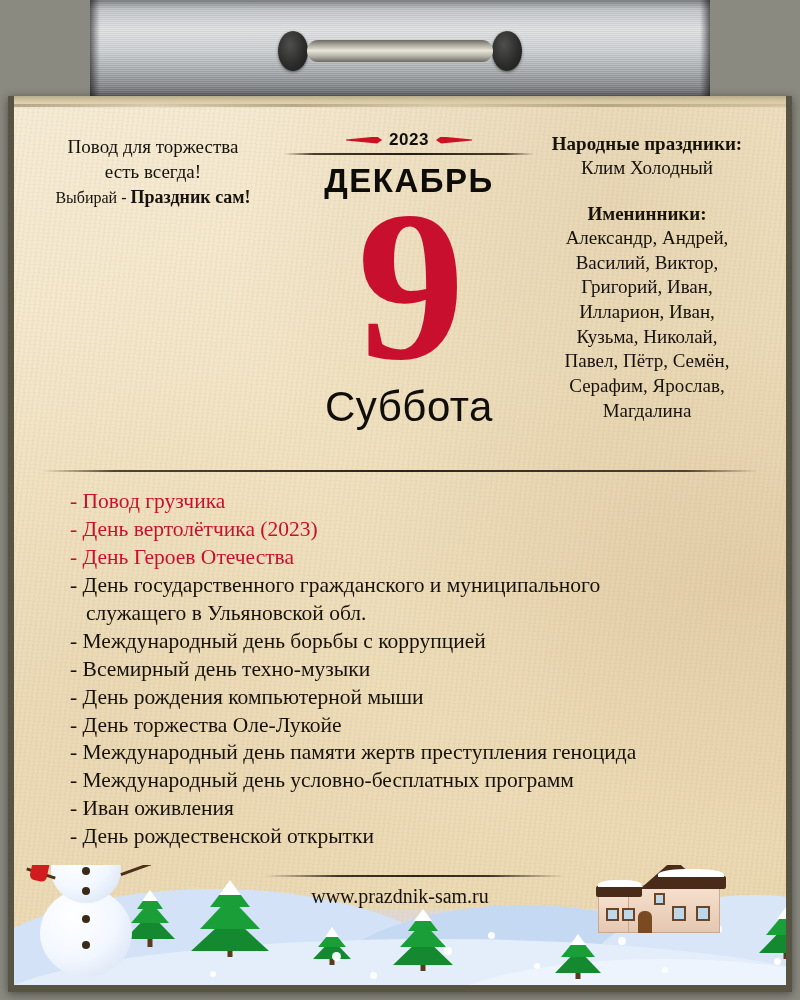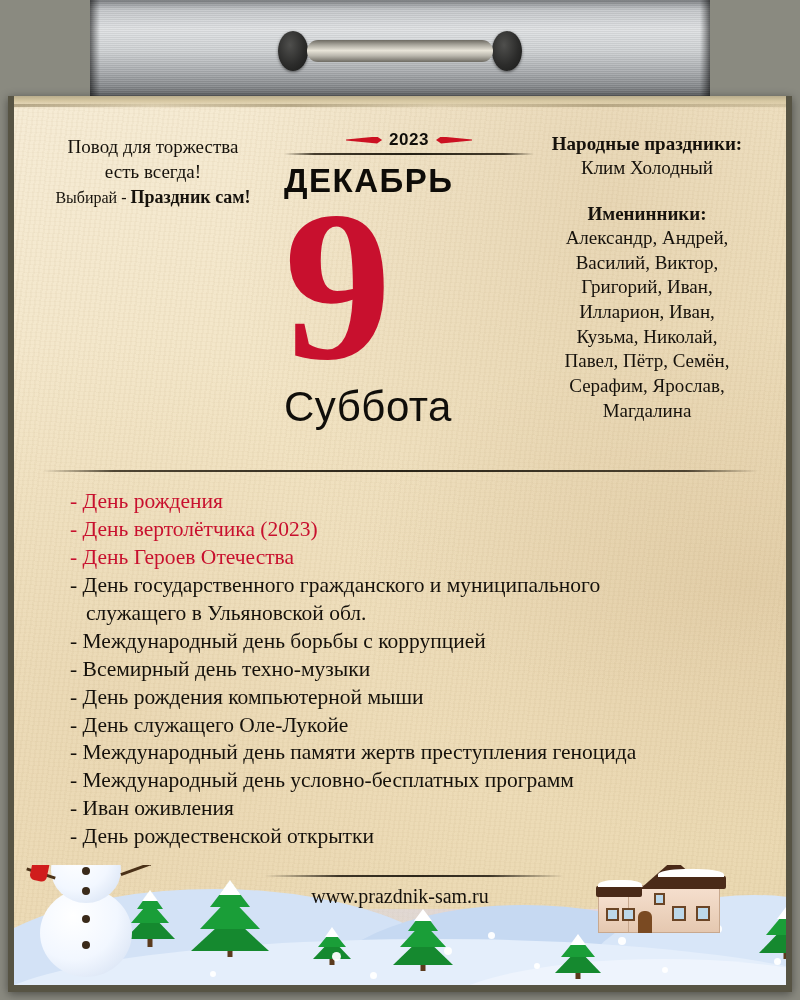--- a/index.html
+++ b/index.html
@@ -153,21 +153,21 @@
   .slogan-l1 { font-size: 19px; }
   .slogan-l2 { font-size: 19px; }
   .slogan-l3 { font-size: 16px; margin-top: 2px; }
   .slogan-l3 b { font-size: 18px; }
 
   .center-col {
     position: absolute;
     left: 270px;
     top: 34px;
     width: 250px;
-    text-align: left;
+    text-align: center;
   }
   .year-row {
     display: flex;
     align-items: center;
     justify-content: center;
     gap: 7px;
     height: 20px;
   }
   .year-dash {
     width: 36px; height: 7px;
@@ -467,29 +467,29 @@
           <div class="rc-line">Кузьма, Николай,</div>
           <div class="rc-line">Павел, Пётр, Семён,</div>
           <div class="rc-line">Серафим, Ярослав,</div>
           <div class="rc-line">Магдалина</div>
         </div>
       </div>
 
       <div class="list-rule"></div>
 
       <div class="list">
-        <div class="item red"><span>- День рождения</span></div>
+        <div class="item red"><span>- Повод грузчика</span></div>
         <div class="item red"><span>- День вертолётчика (2023)</span></div>
         <div class="item red"></div>
         <div class="item red"><span>- День Героев Отечества</span></div>
         <div class="item"><span>- День государственного гражданского и муниципального</span><span class="cont">служащего в Ульяновской обл.</span></div>
         <div class="item"><span>- Международный день борьбы с коррупцией</span></div>
         <div class="item"><span>- Всемирный день техно-музыки</span></div>
         <div class="item"><span>- День рождения компьютерной мыши</span></div>
-        <div class="item"><span>- День служащего Оле-Лукойе</span></div>
+        <div class="item"><span>- День торжества Оле-Лукойе</span></div>
         <div class="item"><span>- Международный день памяти жертв преступления геноцида</span></div>
         <div class="item"><span>- Международный день условно-бесплатных программ</span></div>
         <div class="item"><span>- Иван оживления</span></div>
         <div class="item"><span>- День рождественской открытки</span></div>
       </div>
 
       <div class="foot-rule"></div>
       <div class="site">www.prazdnik-sam.ru</div>
 
     </div>

